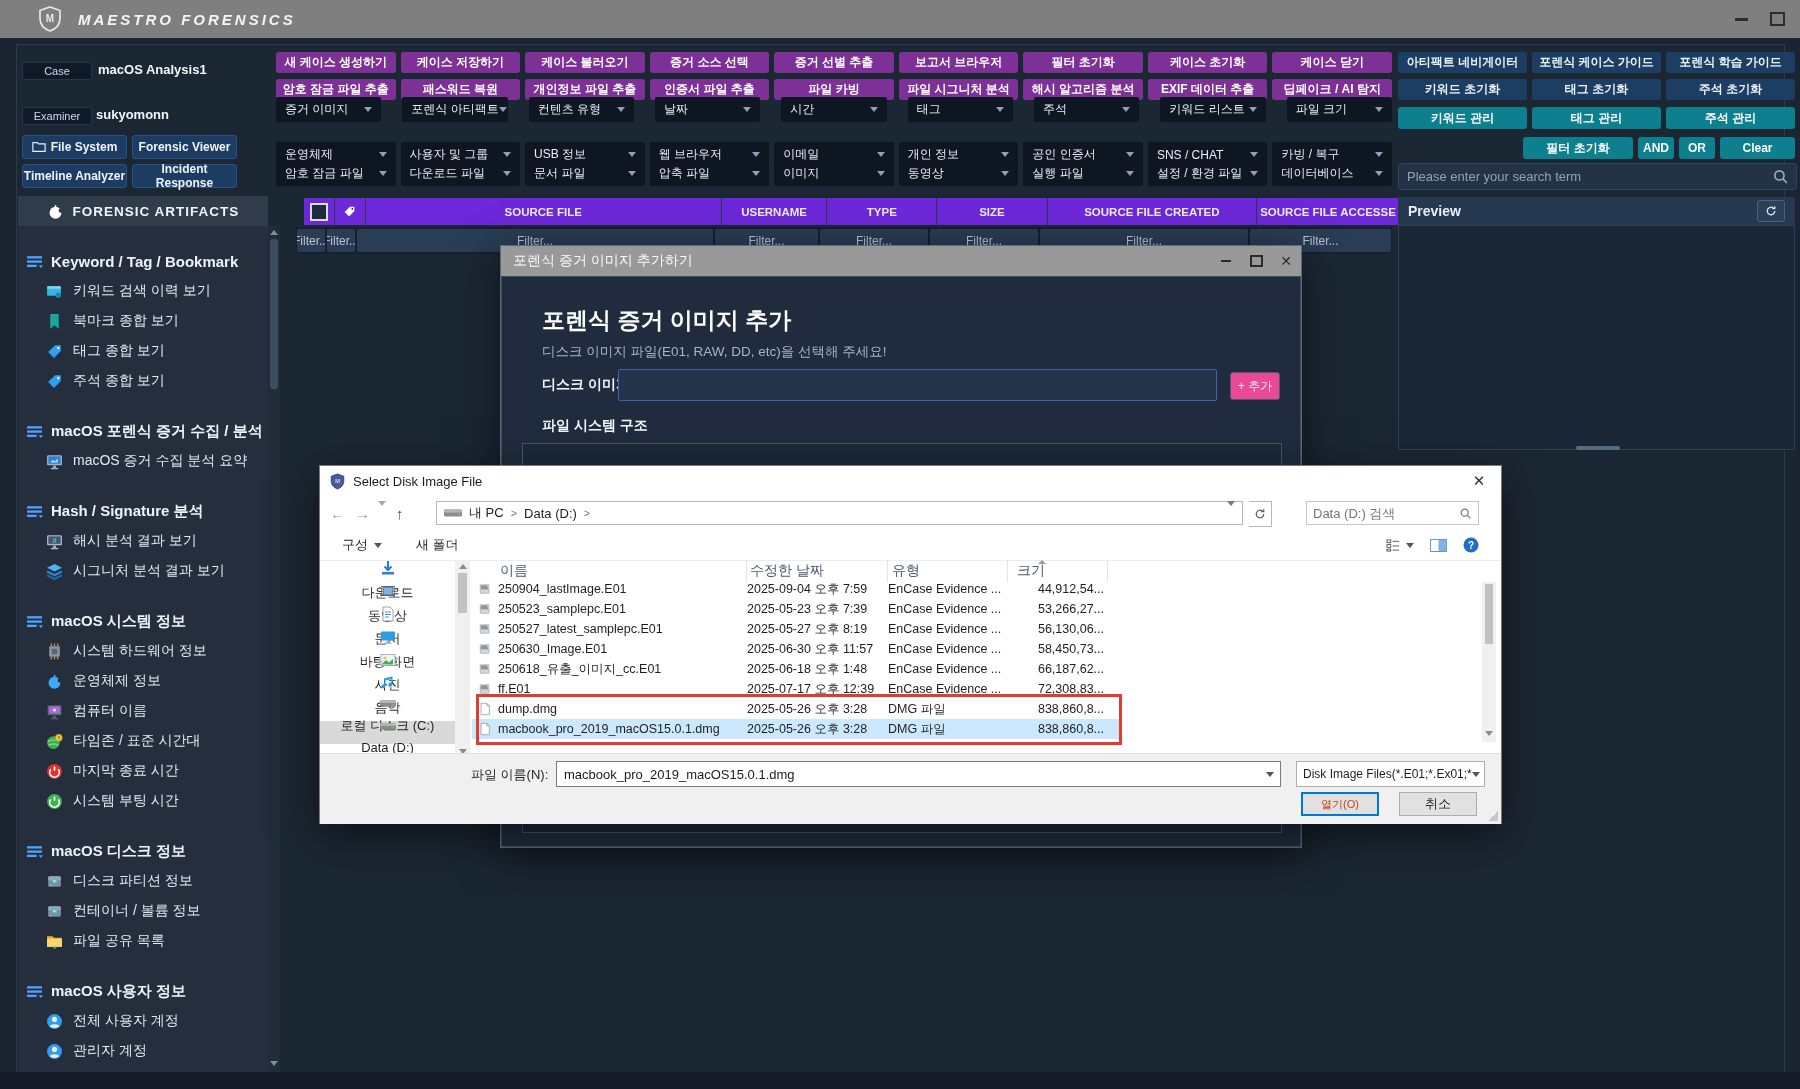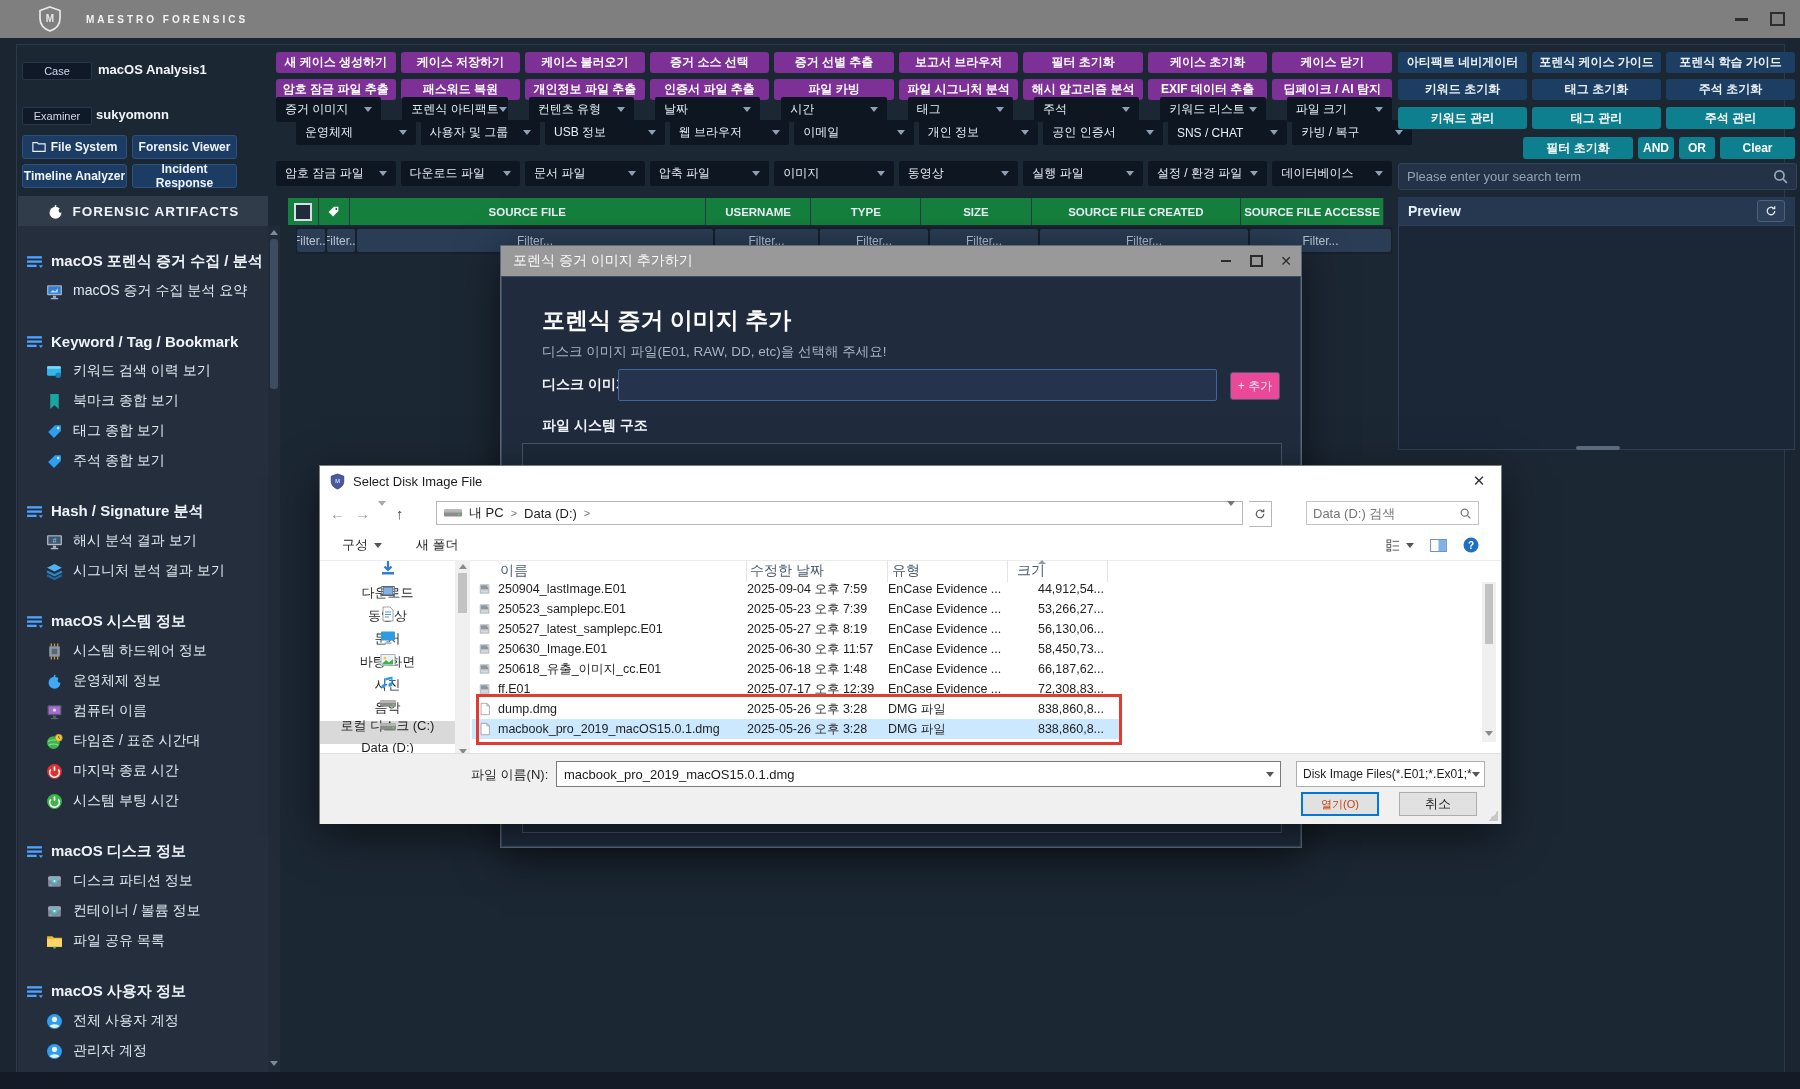--- a/index.html
+++ b/index.html
@@ -2,21 +2,21 @@
 <html><head>
 <meta charset="utf-8">
 <style>
   html,body{margin:0;padding:0;background:#10161f;}
   body{width:1800px;height:1089px;position:relative;font-family:"Liberation Sans",sans-serif;overflow:hidden;
        -webkit-font-smoothing:antialiased;}
   .abs{position:absolute;}
   
   #titlebar{left:0;top:0;width:1800px;height:38px;background:#7f7f7f;display:flex;align-items:center;}
   #app-logo{width:24px;height:26px;margin-left:38px;}
-  #app-title{color:#f4f4f4;font-weight:bold;font-size:10px;letter-spacing:3px;margin-left:24px;}
+  #app-title{color:#f4f4f4;font-weight:bold;font-size:15px;letter-spacing:3px;margin-left:16px;font-style:italic;}
   .wbtn{width:30px;height:24px;display:flex;align-items:center;justify-content:center;}
   #win-controls{position:absolute;right:8px;top:7px;display:flex;gap:6px;}
   .minbar{width:13px;height:3px;background:#2d2d2d;}
   .restorebox{width:11px;height:10px;border:2px solid #2d2d2d;}
   
   #workspace{left:0;top:38px;width:1800px;height:1034px;background:#1b2532;}
   #ws-frame{left:16px;top:6px;width:1767px;height:1028px;border:1px solid #2d3a4a;background:#1c2734;}
   #bottom-strip{left:0;top:1072px;width:1800px;height:17px;background:#141b26;}
   
   #case-panel{left:18px;top:50px;width:254px;height:142px;}
@@ -40,21 +40,21 @@
   .ic{display:inline-flex;width:17px;height:17px;flex:none;}
   .ic svg{width:100%;height:100%;}
   
   .grid9{left:276px;width:1116px;display:grid;grid-template-columns:repeat(9,1fr);gap:5px;}
   .pbtn{background:#7d3095;border:none;border-radius:3px;color:#fff;font-weight:bold;font-size:12px;height:21px;
         display:flex;align-items:center;justify-content:center;font-family:inherit;white-space:nowrap;overflow:hidden;}
   .drop{background:#0e1621;border-radius:2px;color:#e8eef6;font-size:12px;height:25px;display:flex;align-items:center;
         justify-content:space-between;padding:0 9px;white-space:nowrap;overflow:hidden;}
   .caret{width:0;height:0;border-left:4px solid transparent;border-right:4px solid transparent;border-top:5px solid #8fa0b5;flex:none;}
   
-  #tbl-head{left:288px;top:198px;width:1096px;height:27px;display:flex;background:#15803d;}
+  #tbl-head{left:304px;top:198px;width:1096px;height:27px;display:flex;background:#6d28d9;}
   .thc{display:flex;align-items:center;justify-content:center;border-right:1px solid #2b3749;color:#e7edf5;
        font-size:11.5px;font-weight:bold;white-space:nowrap;overflow:hidden;}
   #tbl-filter{left:296px;top:227px;width:1096px;height:27px;display:flex;background:#16202e;}
   .tfc{display:flex;align-items:center;justify-content:center;margin:2px 1px;background:#2a3d55;border-radius:2px;
        color:#b9c4d2;font-size:12px;white-space:nowrap;overflow:hidden;}
   .hcheck{width:14px;height:14px;border:2px solid #d7dee8;background:#202c3c;}
   
   .grid3{left:1398px;width:397px;display:grid;grid-template-columns:repeat(3,1fr);gap:5px;}
   .navbtn{background:#1d3e63;border:none;border-radius:3px;color:#eaf1f9;font-weight:bold;font-size:12px;height:21px;
           display:flex;align-items:center;justify-content:center;font-family:inherit;white-space:nowrap;}
@@ -209,82 +209,82 @@
     <div class="sb-sec">
       <div class="sb-title">
         <span class="ic" style="width: 17px; height: 17px;">
           <svg viewBox="0 0 16 16">
             <rect x="1" y="3" width="14" height="2.2" fill="#4da3ff"></rect>
             <rect x="1" y="7" width="14" height="2.2" fill="#4da3ff"></rect>
             <rect x="1" y="11" width="9" height="2.2" fill="#4da3ff"></rect>
             <path d="M12 11.5l2 2.5 2-2.5z" fill="#4da3ff"></path>
           </svg>
         </span>
+        <span>Keyword / Tag / Bookmark</span>
+      </div>
+      <div class="sb-item">
+        <span class="ic" style="width: 17px; height: 17px;">
+          <svg viewBox="0 0 16 16">
+            <rect x="1" y="3" width="13" height="9" rx="1.2" fill="#35b6e8"></rect>
+            <rect x="1" y="3" width="13" height="2.4" rx="1.2" fill="#7fd6f5"></rect>
+            <circle cx="11.5" cy="11.5" r="2.6" fill="#1a84b8"></circle>
+          </svg>
+        </span>
+        <span>키워드 검색 이력 보기</span>
+      </div>
+      <div class="sb-item">
+        <span class="ic" style="width: 17px; height: 17px;">
+          <svg viewBox="0 0 16 16">
+            <path d="M4 1h8v14l-4-3.5L4 15z" fill="#1aa5a0"></path>
+          </svg>
+        </span>
+        <span>북마크 종합 보기</span>
+      </div>
+      <div class="sb-item">
+        <span class="ic" style="width: 17px; height: 17px;">
+          <svg viewBox="0 0 16 16">
+            <path d="M2 8.5L8.5 2H14v5.5L7.5 14z" fill="#2f9df0"></path>
+            <circle cx="11.5" cy="4.8" r="1.2" fill="#d9efff"></circle>
+          </svg>
+        </span>
+        <span>태그 종합 보기</span>
+      </div>
+      <div class="sb-item">
+        <span class="ic" style="width: 17px; height: 17px;">
+          <svg viewBox="0 0 16 16">
+            <path d="M2 8.5L8.5 2H14v5.5L7.5 14z" fill="#2f9df0"></path>
+            <circle cx="11.5" cy="4.8" r="1.2" fill="#d9efff"></circle>
+          </svg>
+        </span>
+        <span>주석 종합 보기</span>
+      </div>
+    </div>
+    <div class="sb-sec">
+      <div class="sb-title">
+        <span class="ic" style="width: 17px; height: 17px;">
+          <svg viewBox="0 0 16 16">
+            <rect x="1" y="3" width="14" height="2.2" fill="#4da3ff"></rect>
+            <rect x="1" y="7" width="14" height="2.2" fill="#4da3ff"></rect>
+            <rect x="1" y="11" width="9" height="2.2" fill="#4da3ff"></rect>
+            <path d="M12 11.5l2 2.5 2-2.5z" fill="#4da3ff"></path>
+          </svg>
+        </span>
         <span>macOS 포렌식 증거 수집 / 분석</span>
       </div>
       <div class="sb-item">
         <span class="ic" style="width: 17px; height: 17px;">
           <svg viewBox="0 0 16 16">
             <rect x="1" y="2" width="14" height="9.5" rx="1" fill="#9fb2c8"></rect>
             <rect x="2.2" y="3.2" width="11.6" height="7" fill="#2f7fd4"></rect>
             <rect x="6.5" y="12" width="3" height="2" fill="#9fb2c8"></rect>
             <rect x="4.5" y="14" width="7" height="1.3" fill="#9fb2c8"></rect>
             <path d="M4 9l2.5-2.5 2 1.5L11 5v4z" fill="#bfe0ff"></path>
           </svg>
         </span>
         <span>macOS 증거 수집 분석 요약</span>
-      </div>
-    </div>
-    <div class="sb-sec">
-      <div class="sb-title">
-        <span class="ic" style="width: 17px; height: 17px;">
-          <svg viewBox="0 0 16 16">
-            <rect x="1" y="3" width="14" height="2.2" fill="#4da3ff"></rect>
-            <rect x="1" y="7" width="14" height="2.2" fill="#4da3ff"></rect>
-            <rect x="1" y="11" width="9" height="2.2" fill="#4da3ff"></rect>
-            <path d="M12 11.5l2 2.5 2-2.5z" fill="#4da3ff"></path>
-          </svg>
-        </span>
-        <span>Keyword / Tag / Bookmark</span>
-      </div>
-      <div class="sb-item">
-        <span class="ic" style="width: 17px; height: 17px;">
-          <svg viewBox="0 0 16 16">
-            <rect x="1" y="3" width="13" height="9" rx="1.2" fill="#35b6e8"></rect>
-            <rect x="1" y="3" width="13" height="2.4" rx="1.2" fill="#7fd6f5"></rect>
-            <circle cx="11.5" cy="11.5" r="2.6" fill="#1a84b8"></circle>
-          </svg>
-        </span>
-        <span>키워드 검색 이력 보기</span>
-      </div>
-      <div class="sb-item">
-        <span class="ic" style="width: 17px; height: 17px;">
-          <svg viewBox="0 0 16 16">
-            <path d="M4 1h8v14l-4-3.5L4 15z" fill="#1aa5a0"></path>
-          </svg>
-        </span>
-        <span>북마크 종합 보기</span>
-      </div>
-      <div class="sb-item">
-        <span class="ic" style="width: 17px; height: 17px;">
-          <svg viewBox="0 0 16 16">
-            <path d="M2 8.5L8.5 2H14v5.5L7.5 14z" fill="#2f9df0"></path>
-            <circle cx="11.5" cy="4.8" r="1.2" fill="#d9efff"></circle>
-          </svg>
-        </span>
-        <span>태그 종합 보기</span>
-      </div>
-      <div class="sb-item">
-        <span class="ic" style="width: 17px; height: 17px;">
-          <svg viewBox="0 0 16 16">
-            <path d="M2 8.5L8.5 2H14v5.5L7.5 14z" fill="#2f9df0"></path>
-            <circle cx="11.5" cy="4.8" r="1.2" fill="#d9efff"></circle>
-          </svg>
-        </span>
-        <span>주석 종합 보기</span>
       </div>
     </div>
     <div class="sb-sec">
       <div class="sb-title">
         <span class="ic" style="width: 17px; height: 17px;">
           <svg viewBox="0 0 16 16">
             <rect x="1" y="3" width="14" height="2.2" fill="#4da3ff"></rect>
             <rect x="1" y="7" width="14" height="2.2" fill="#4da3ff"></rect>
             <rect x="1" y="11" width="9" height="2.2" fill="#4da3ff"></rect>
             <path d="M12 11.5l2 2.5 2-2.5z" fill="#4da3ff"></path>
@@ -542,21 +542,21 @@
     </div>
     <div class="drop">
       <span>키워드 리스트</span>
       <span class="caret"></span>
     </div>
     <div class="drop">
       <span>파일 크기</span>
       <span class="caret"></span>
     </div>
   </div>
-<div id="drow2" class="abs grid9" style="top:120px;margin-left:20px;">
+<div id="drow2" class="abs grid9" style="top:142px;">
     <div class="drop">
       <span>운영체제</span>
       <span class="caret"></span>
     </div>
     <div class="drop">
       <span>사용자 및 그룹</span>
       <span class="caret"></span>
     </div>
     <div class="drop">
       <span>USB 정보</span>

